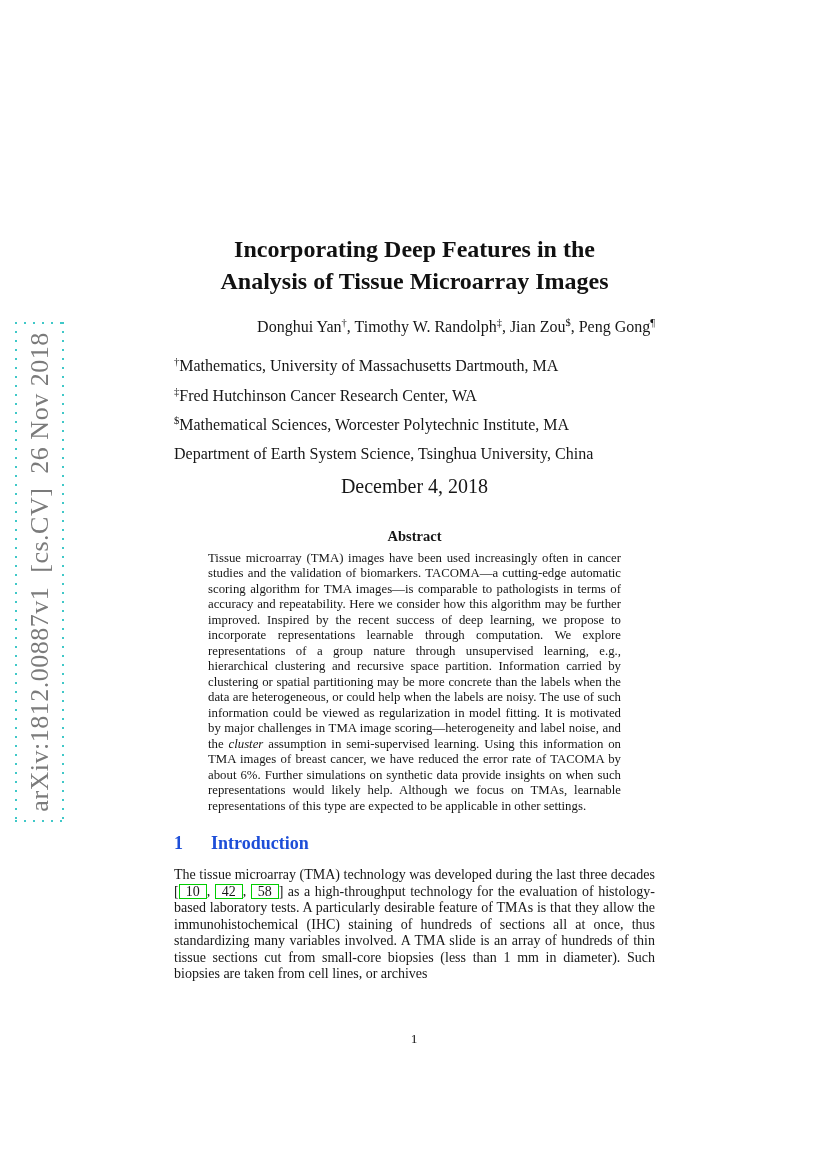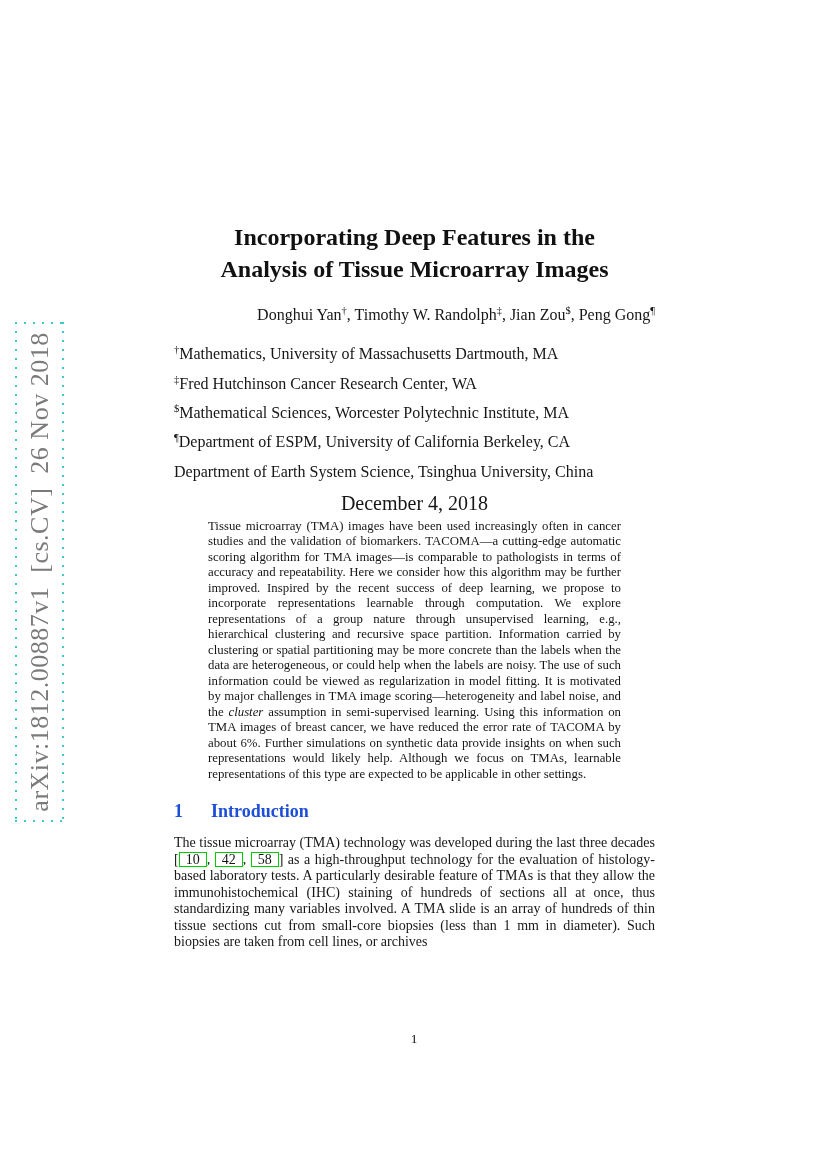--- a/index.html
+++ b/index.html
@@ -16,21 +16,21 @@
   .wm-h{position:absolute;left:0;right:0;height:2px;
     background-image:repeating-linear-gradient(to right,#3fc8c8 0 2px,transparent 2px 9px);}
   .wm-top{top:0;}
   .wm-bottom{bottom:0;}
   .wm-text{
     position:absolute;left:50%;top:50%;
     transform:translate(-50%,-50%) rotate(-90deg);
     white-space:pre;font-size:26px;color:#7b7b7b;letter-spacing:0.5px;
   }
   
-  .content{position:absolute;left:174px;top:0;width:481px;}
+  .content{position:absolute;left:174px;top:12px;width:481px;}
   .title{
     margin:221px 0 0;font-size:24px;line-height:32px;font-weight:bold;
     text-align:center;color:#111;
   }
   .authors{margin-top:16px;font-size:16px;line-height:20px;text-align:right;}
   .authors sup,.affil sup{font-size:10.5px;}
   .affils{margin-top:12px;text-align:left;}
   .affil{font-size:16px;line-height:25px;}
   .date{margin-top:9px;text-align:center;font-size:20px;line-height:20px;}
   .abs-head{margin-top:32px;text-align:center;font-weight:bold;font-size:14.5px;line-height:17px;}
@@ -64,26 +64,26 @@
   <div class="content">
 
     <h1 class="title"><span>Incorporating Deep Features in the</span><br><span>Analysis of Tissue Microarray Images</span></h1>
 
     <div class="authors"><span>Donghui Yan</span><sup>†</sup><span>, </span><span>Timothy W. Randolph</span><sup>‡</sup><span>, </span><span>Jian Zou</span><sup>$</sup><span>, </span><span>Peng Gong</span><sup>¶</sup></div>
 
     <div class="affils">
       <div class="affil"><sup>†</sup><span>Mathematics, University of Massachusetts Dartmouth, MA</span></div>
       <div class="affil"><sup>‡</sup><span>Fred Hutchinson Cancer Research Center, WA</span></div>
       <div class="affil"><sup>$</sup><span>Mathematical Sciences, Worcester Polytechnic Institute, MA</span></div>
-      <div class="affil"><sup>¶</sup><span>Department of ESPM, University of California Berkeley, CA</span></div>
       <div class="affil"><sup></sup><span>Department of Earth System Science, Tsinghua University, China</span></div>
     </div>
 
     <div class="date">December 4, 2018</div>
 
+    <div class="abs-head">Abstract</div>
 
     <p class="abs-body"><span>Tissue microarray (TMA) images have been used increasingly often in cancer studies and the validation of biomarkers. TACOMA—a cutting-edge automatic scoring algorithm for TMA images—is comparable to pathologists in terms of accuracy and repeatability. Here we consider how this algorithm may be further improved. Inspired by the recent success of deep learning, we propose to incorporate representations learnable through computation. We explore representations of a group nature through unsupervised learning, e.g., hierarchical clustering and recursive space partition. Information carried by clustering or spatial partitioning may be more concrete than the labels when the data are heterogeneous, or could help when the labels are noisy. The use of such information could be viewed as regularization in model fitting. It is motivated by major challenges in TMA image scoring—heterogeneity and label noise, and the </span><i>cluster</i><span> assumption in semi-supervised learning. Using this information on TMA images of breast cancer, we have reduced the error rate of TACOMA by about 6%. Further simulations on synthetic data provide insights on when such representations would likely help. Although we focus on TMAs, learnable representations of this type are expected to be applicable in other settings.</span></p>
 
     <h2 class="sec"><span class="sec-num">1</span><span class="sec-title">Introduction</span></h2>
 
     <p class="body-para"><span>The tissue microarray (TMA) technology was developed during the last three decades [</span><span class="cite">10</span><span>, </span><span class="cite">42</span><span>, </span><span class="cite">58</span><span>] as a high-throughput technology for the evaluation of histology-based laboratory tests. A particularly desirable feature of TMAs is that they allow the immunohistochemical (IHC) staining of hundreds of sections all at once, thus standardizing many variables involved. A TMA slide is an array of hundreds of thin tissue sections cut from small-core biopsies (less than 1 mm in diameter). Such biopsies are taken from cell lines, or archives</span></p>
 
   </div>
 
   <div class="page-num">1</div>

